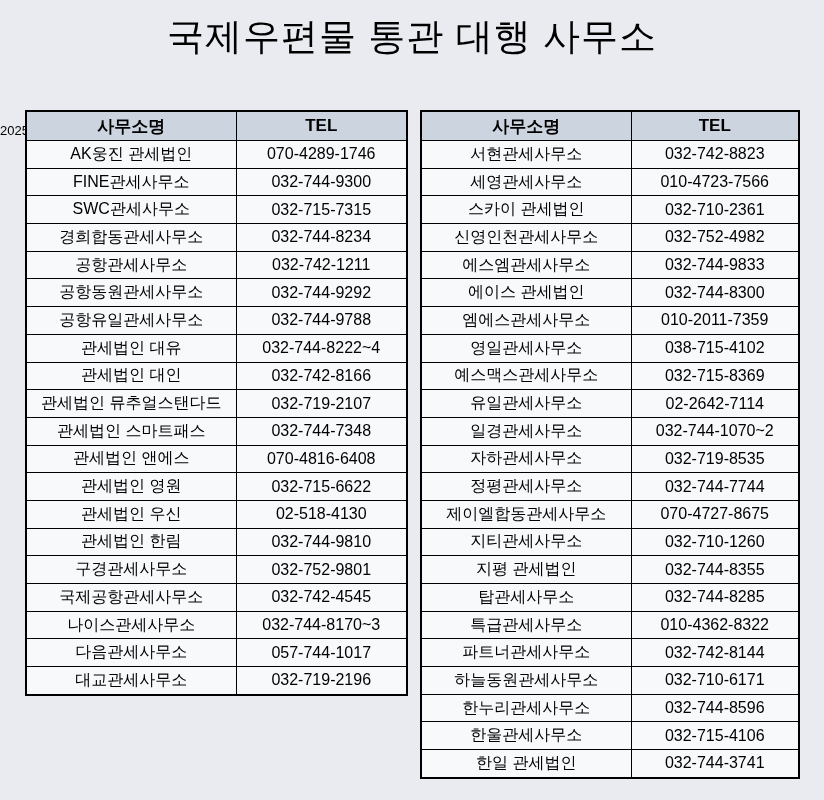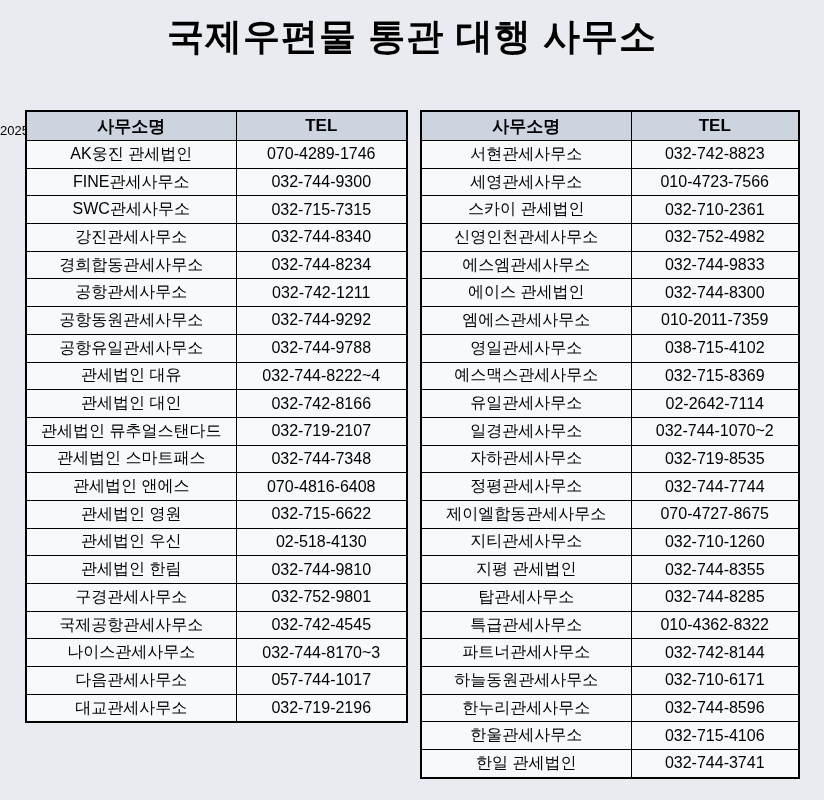--- a/index.html
+++ b/index.html
@@ -17,21 +17,21 @@
     width: 824px;
     height: 800px;
   }
   .doc-title {
     position: absolute;
     top: 12px;
     left: 0;
     width: 824px;
     text-align: center;
     font-size: 37px;
-    font-weight: bold;
+    font-weight: normal;
     letter-spacing: 1px;
   }
   .date-note {
     position: absolute;
     top: 86px;
     left: 0;
     width: 800px;
     text-align: left;
     font-size: 13px;
     margin-top: 36px;
@@ -106,24 +106,20 @@
           </tr>
           <tr>
             <td>FINE관세사무소</td>
             <td>032-744-9300</td>
           </tr>
           <tr>
             <td>SWC관세사무소</td>
             <td>032-715-7315</td>
           </tr>
           <tr>
-            <td>강진관세사무소</td>
-            <td>032-744-8340</td>
-          </tr>
-          <tr>
             <td>경희합동관세사무소</td>
             <td>032-744-8234</td>
           </tr>
           <tr>
             <td>공항관세사무소</td>
             <td>032-742-1211</td>
           </tr>
           <tr>
             <td>공항동원관세사무소</td>
             <td>032-744-9292</td>

